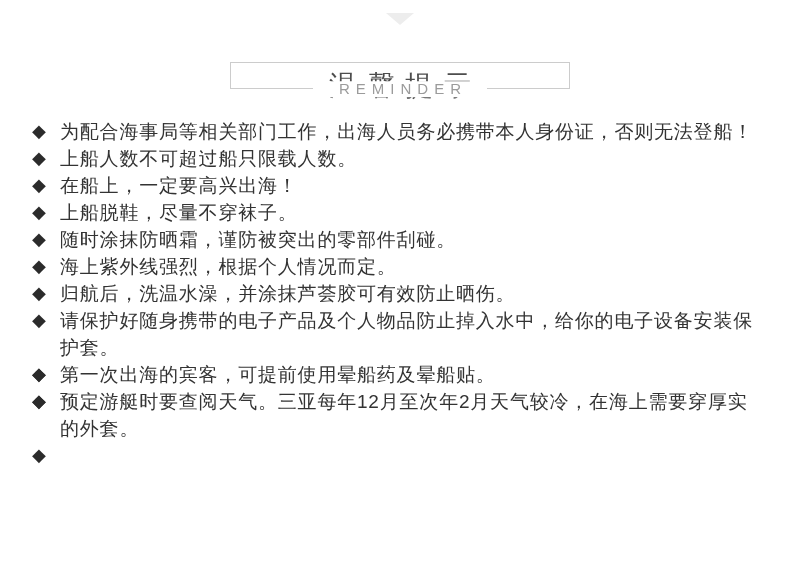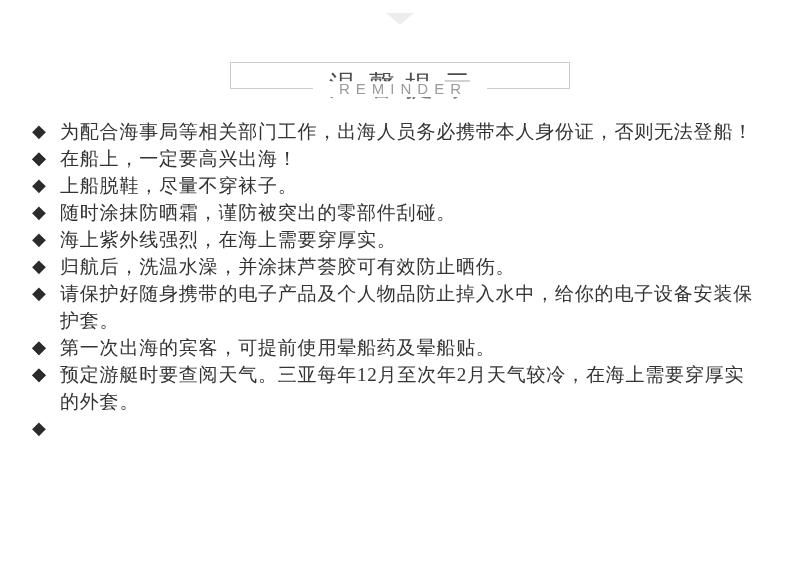--- a/index.html
+++ b/index.html
@@ -81,40 +81,40 @@
     color: var(--text-color);
     letter-spacing: 0.8px;
   }
   .bullet {
     position: absolute;
     left: 0; top: 0;
     font-size: 18px;
     line-height: 27px;
     color: var(--bullet-color);
   }
-  .txt { white-space: pre-line; font-family: Liberation Serif, serif; }
+  .txt { white-space: pre-line; }
 </style>
 </head>
 <body>
 
 <div class="page">
   <div class="triangle"></div>
 
   <div class="header-box">
     <div class="title">温馨提示</div>
     <div class="subtitle">REMINDER</div>
   </div>
 
   <ul class="list">
       <li><span class="bullet">◆</span><span class="txt">为配合海事局等相关部门工作，出海人员务必携带本人身份证，否则无法登船！</span></li>
-      <li><span class="bullet">◆</span></li>
+      <li><span class="bullet">◆</span><span class="txt">上船人数不可超过船只限载人数。</span></li>
       <li><span class="bullet">◆</span><span class="txt">在船上，一定要高兴出海！</span></li>
       <li><span class="bullet">◆</span><span class="txt">上船脱鞋，尽量不穿袜子。</span></li>
       <li><span class="bullet">◆</span><span class="txt">随时涂抹防晒霜，谨防被突出的零部件刮碰。</span></li>
-      <li><span class="bullet">◆</span><span class="txt">海上紫外线强烈，在海上需要穿厚实。</span></li>
+      <li><span class="bullet">◆</span><span class="txt">海上紫外线强烈，根据个人情况而定。</span></li>
       <li><span class="bullet">◆</span><span class="txt">归航后，洗温水澡，并涂抹芦荟胶可有效防止晒伤。</span></li>
       <li><span class="bullet">◆</span><span class="txt">请保护好随身携带的电子产品及个人物品防止掉入水中，给你的电子设备安装保
 护套。</span></li>
       <li><span class="bullet">◆</span></li>
       <li><span class="bullet">◆</span><span class="txt">第一次出海的宾客，可提前使用晕船药及晕船贴。</span></li>
       <li><span class="bullet">◆</span></li>
       <li><span class="bullet">◆</span><span class="txt">预定游艇时要查阅天气。三亚每年12月至次年2月天气较冷，在海上需要穿厚实
 的外套。</span></li>
       <li><span class="bullet">◆</span></li>
     </ul>

